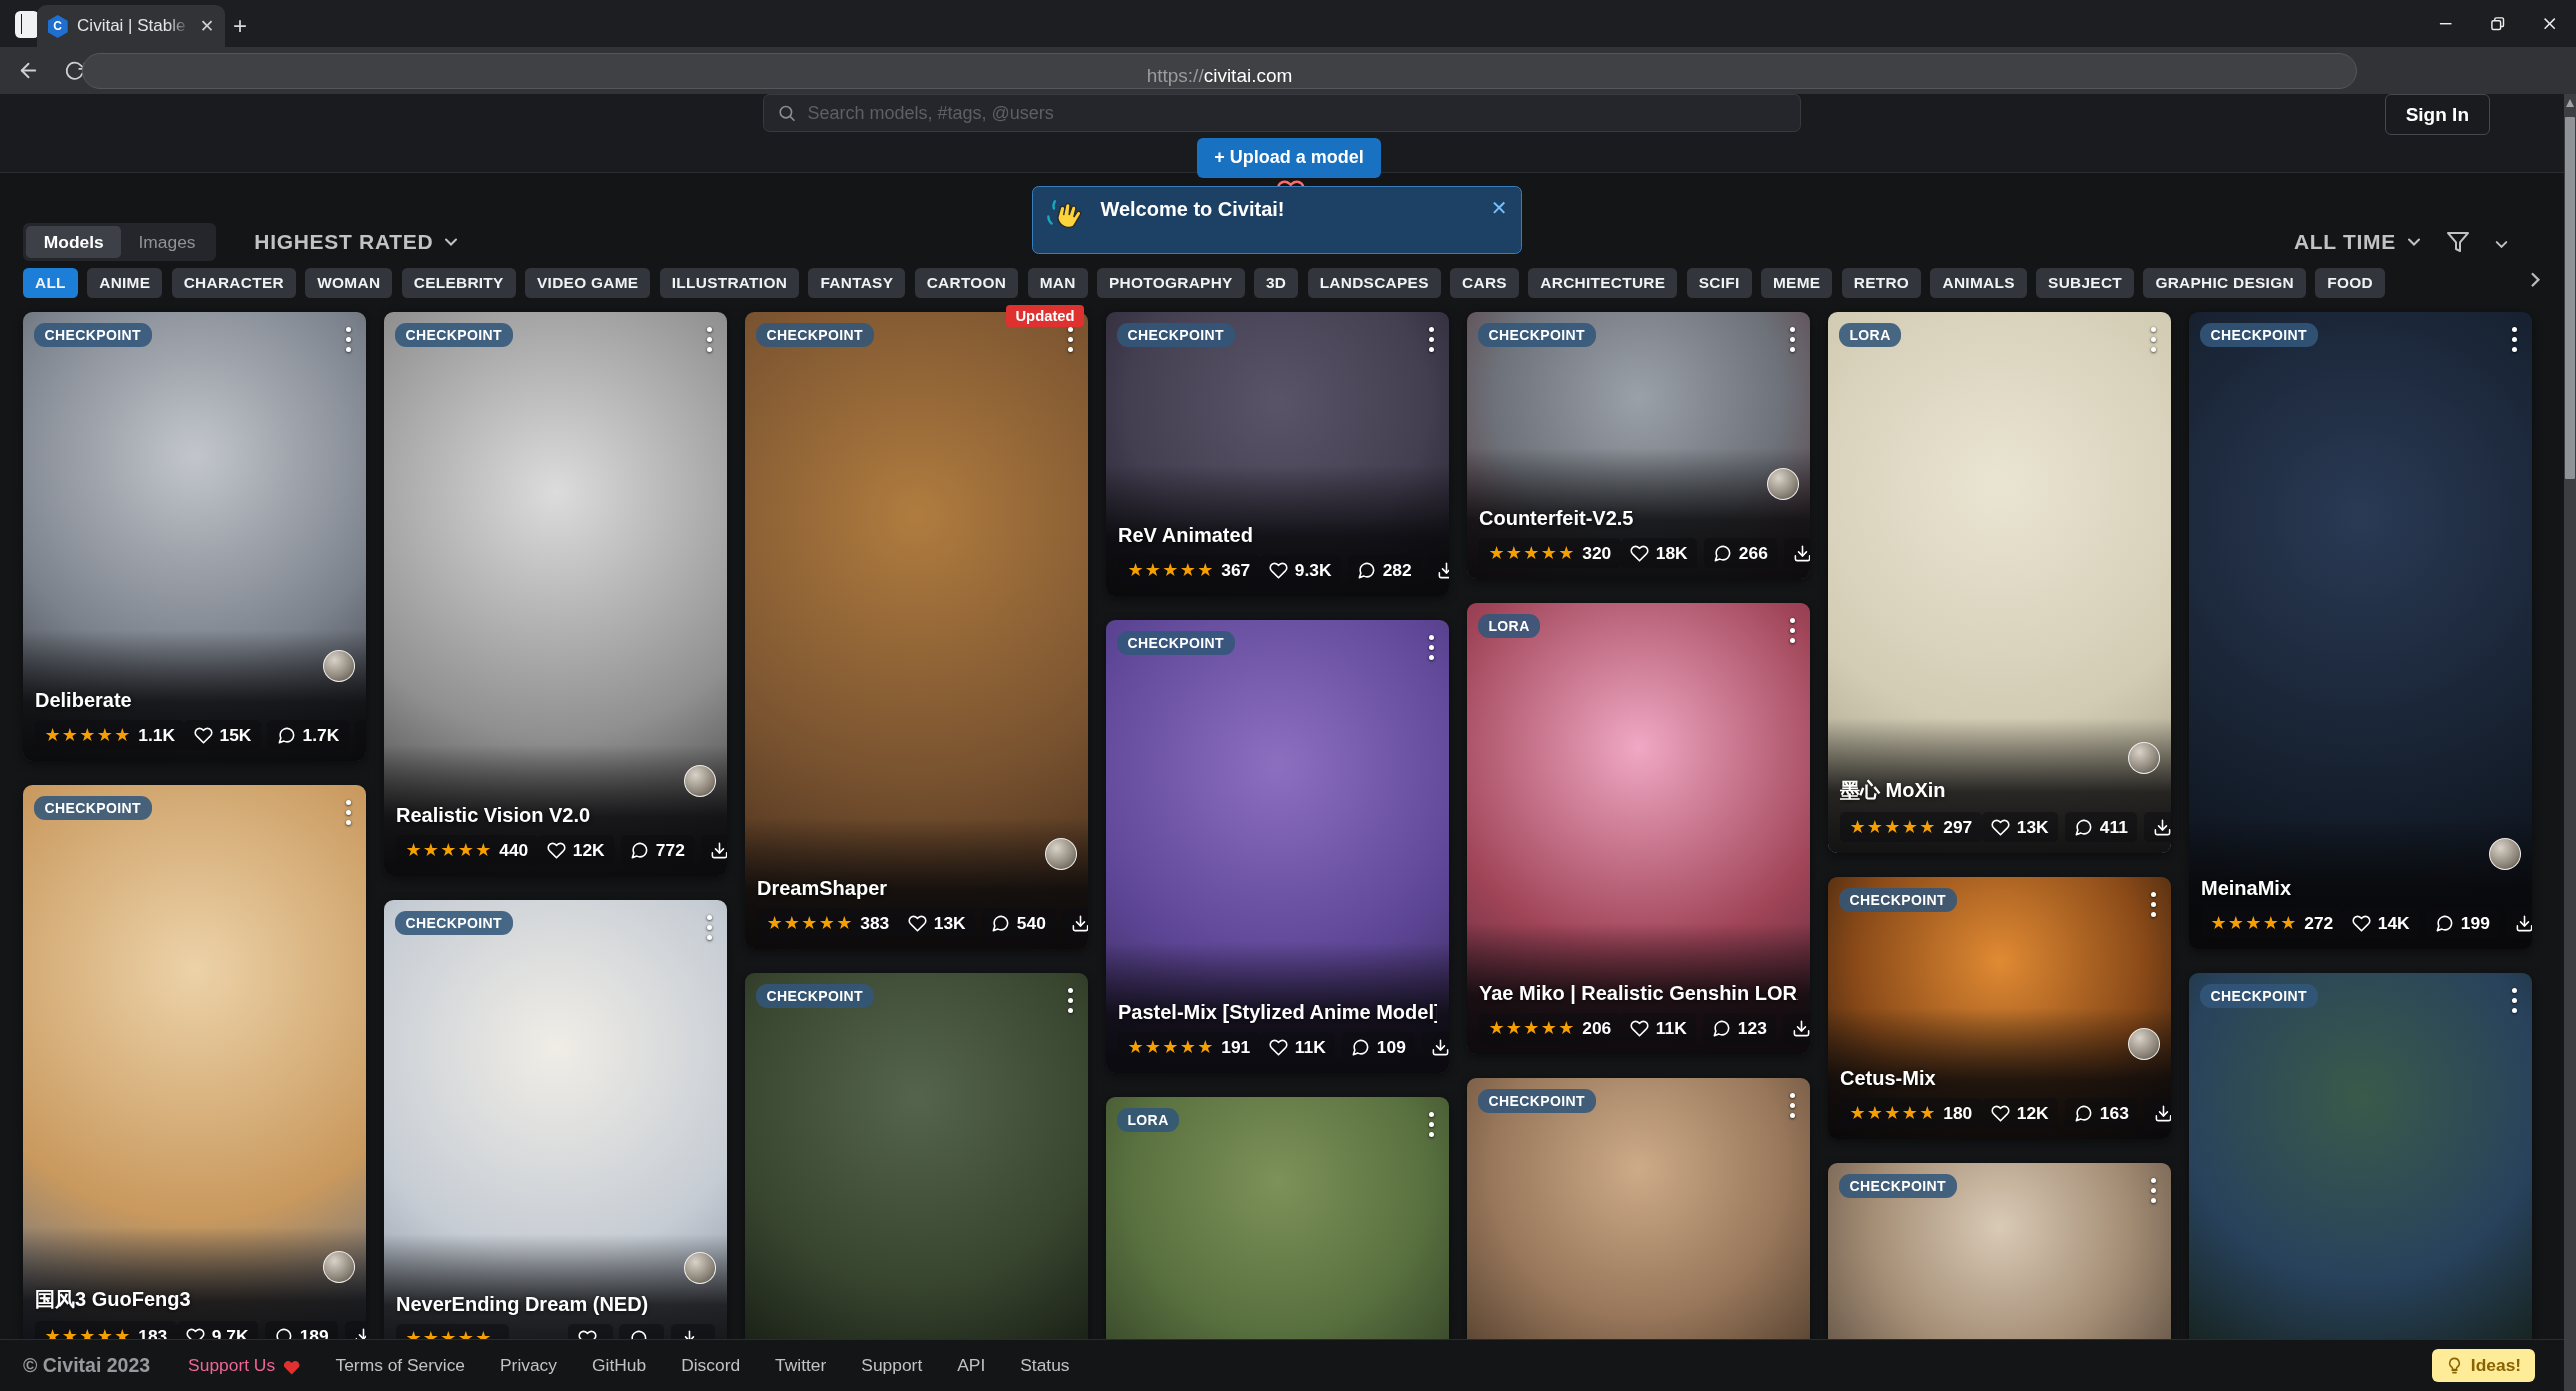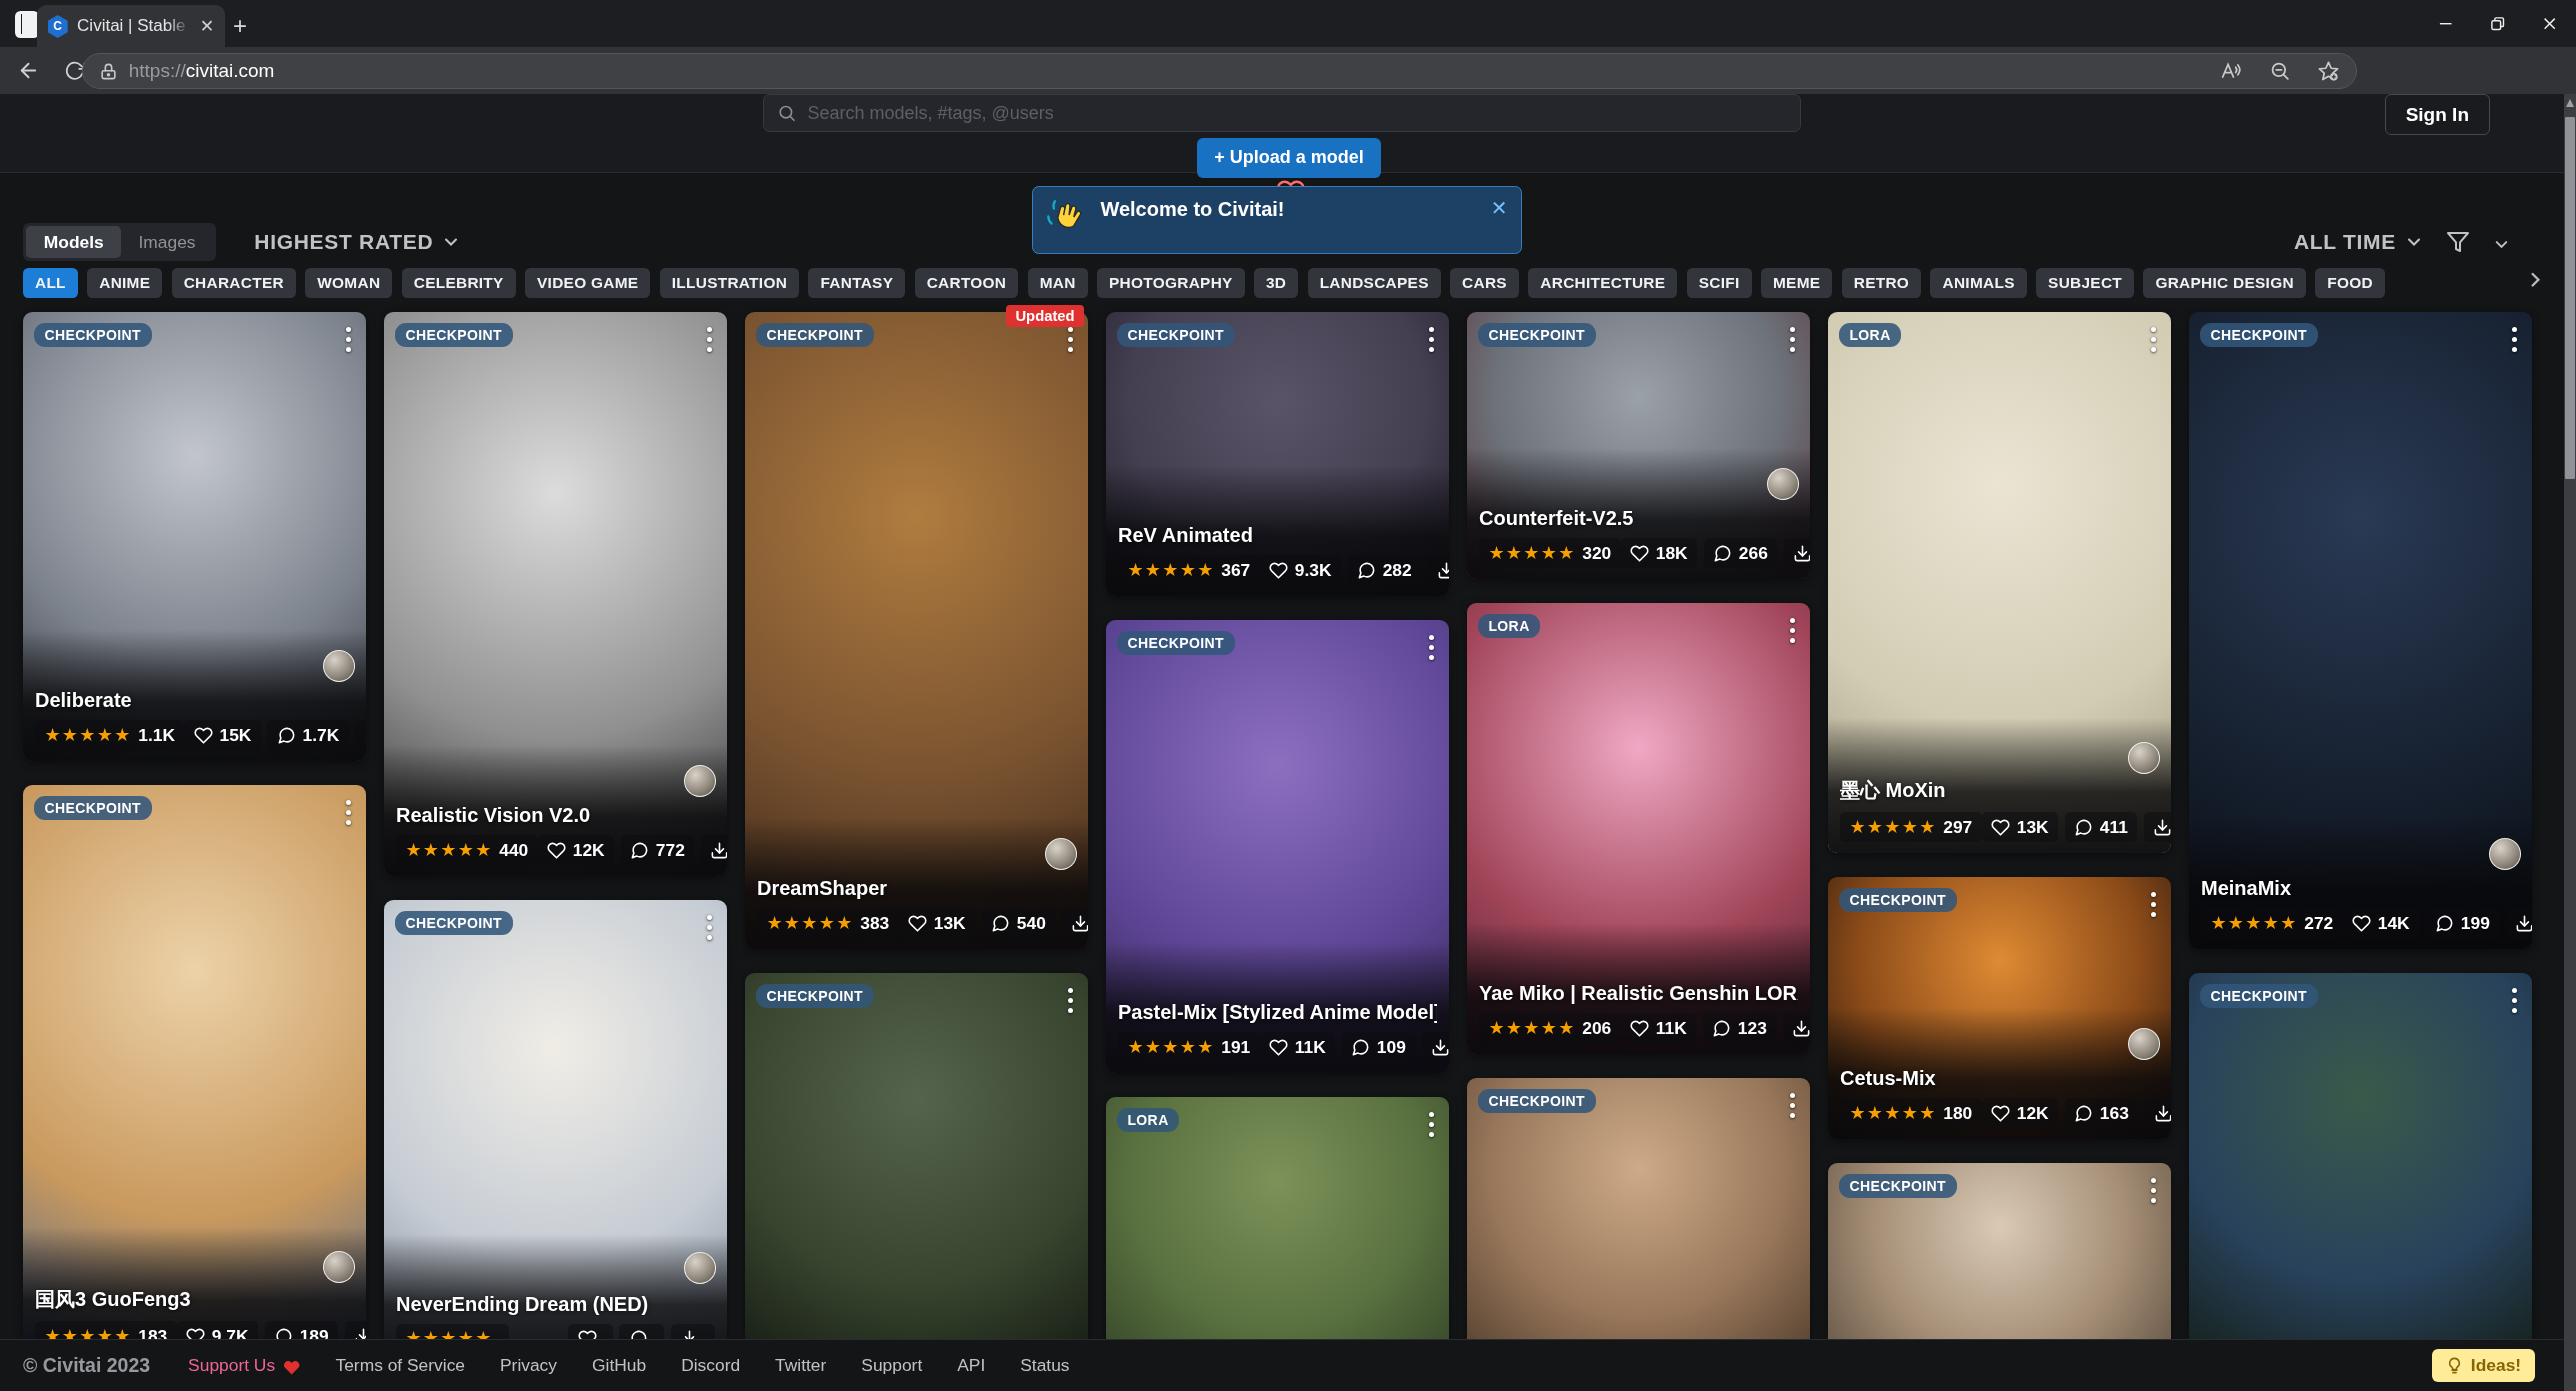--- a/index.html
+++ b/index.html
@@ -17,21 +17,21 @@
   .tabtitle { color:#e4e5e7; font-size:17px; white-space:nowrap; overflow:hidden; width:127px;
               -webkit-mask-image:linear-gradient(90deg,#000 80%,transparent); mask-image:linear-gradient(90deg,#000 80%,transparent); }
   .tabclose { color:#cfd0d2; font-size:17.4px; margin-left:auto; }
   .newtab { position:absolute; left:233px; top:12px; color:#d7d8da; font-size:24px; font-weight:300; }
   .winbtns { position:absolute; right:0; top:0; height:47px; display:flex; }
   .winbtn { width:52px; height:47px; display:flex; align-items:center; justify-content:center; color:#eee; }
 
   .toolbar { position:absolute; left:0; top:47px; width:2576px; height:47px; background:#313336; display:flex; align-items:center; }
   .navic { color:#cfd0d2; margin-left:17.4px; flex:0 0 auto; }
   .urlbar { position:absolute; left:82px; top:6px; width:2275px; height:36px; background:#3f4144; border:0.7px solid #54565a;
-            border-radius:18px; display:flex; align-items:center; padding:0 16px; gap:10.7px; }
+            border-radius:18px; display:flex; align-items:center; padding:0 16px; gap:10.7px;flex-direction:column; }
   .urltxt { font-size:19px; } .scheme { color:#9a9b9e; } .host { color:#fff; }
   .urlicons { margin-left:auto; display:flex; gap:27px; align-items:center; color:#c8c9cb; }
   .inprivate { position:absolute; right:67px; top:51px; height:38px; background:#0b57d0; border-radius:19.5px;
                display:flex; align-items:center; gap:9.4px; padding:0 5.4px 0 17.4px; }
   .inprivate .lbl { color:#fff; font-size:19px; }
   .ppic { width:30px; height:30px; border-radius:50%; background:#2a2c30; display:flex; align-items:center; justify-content:center; }
   .edgemenu { position:absolute; right:20px; top:62px; display:flex; gap:4.7px; }
   .edgemenu i { width:4.7px; height:4.7px; border-radius:50%; background:#cfd0d2; }
 
   

